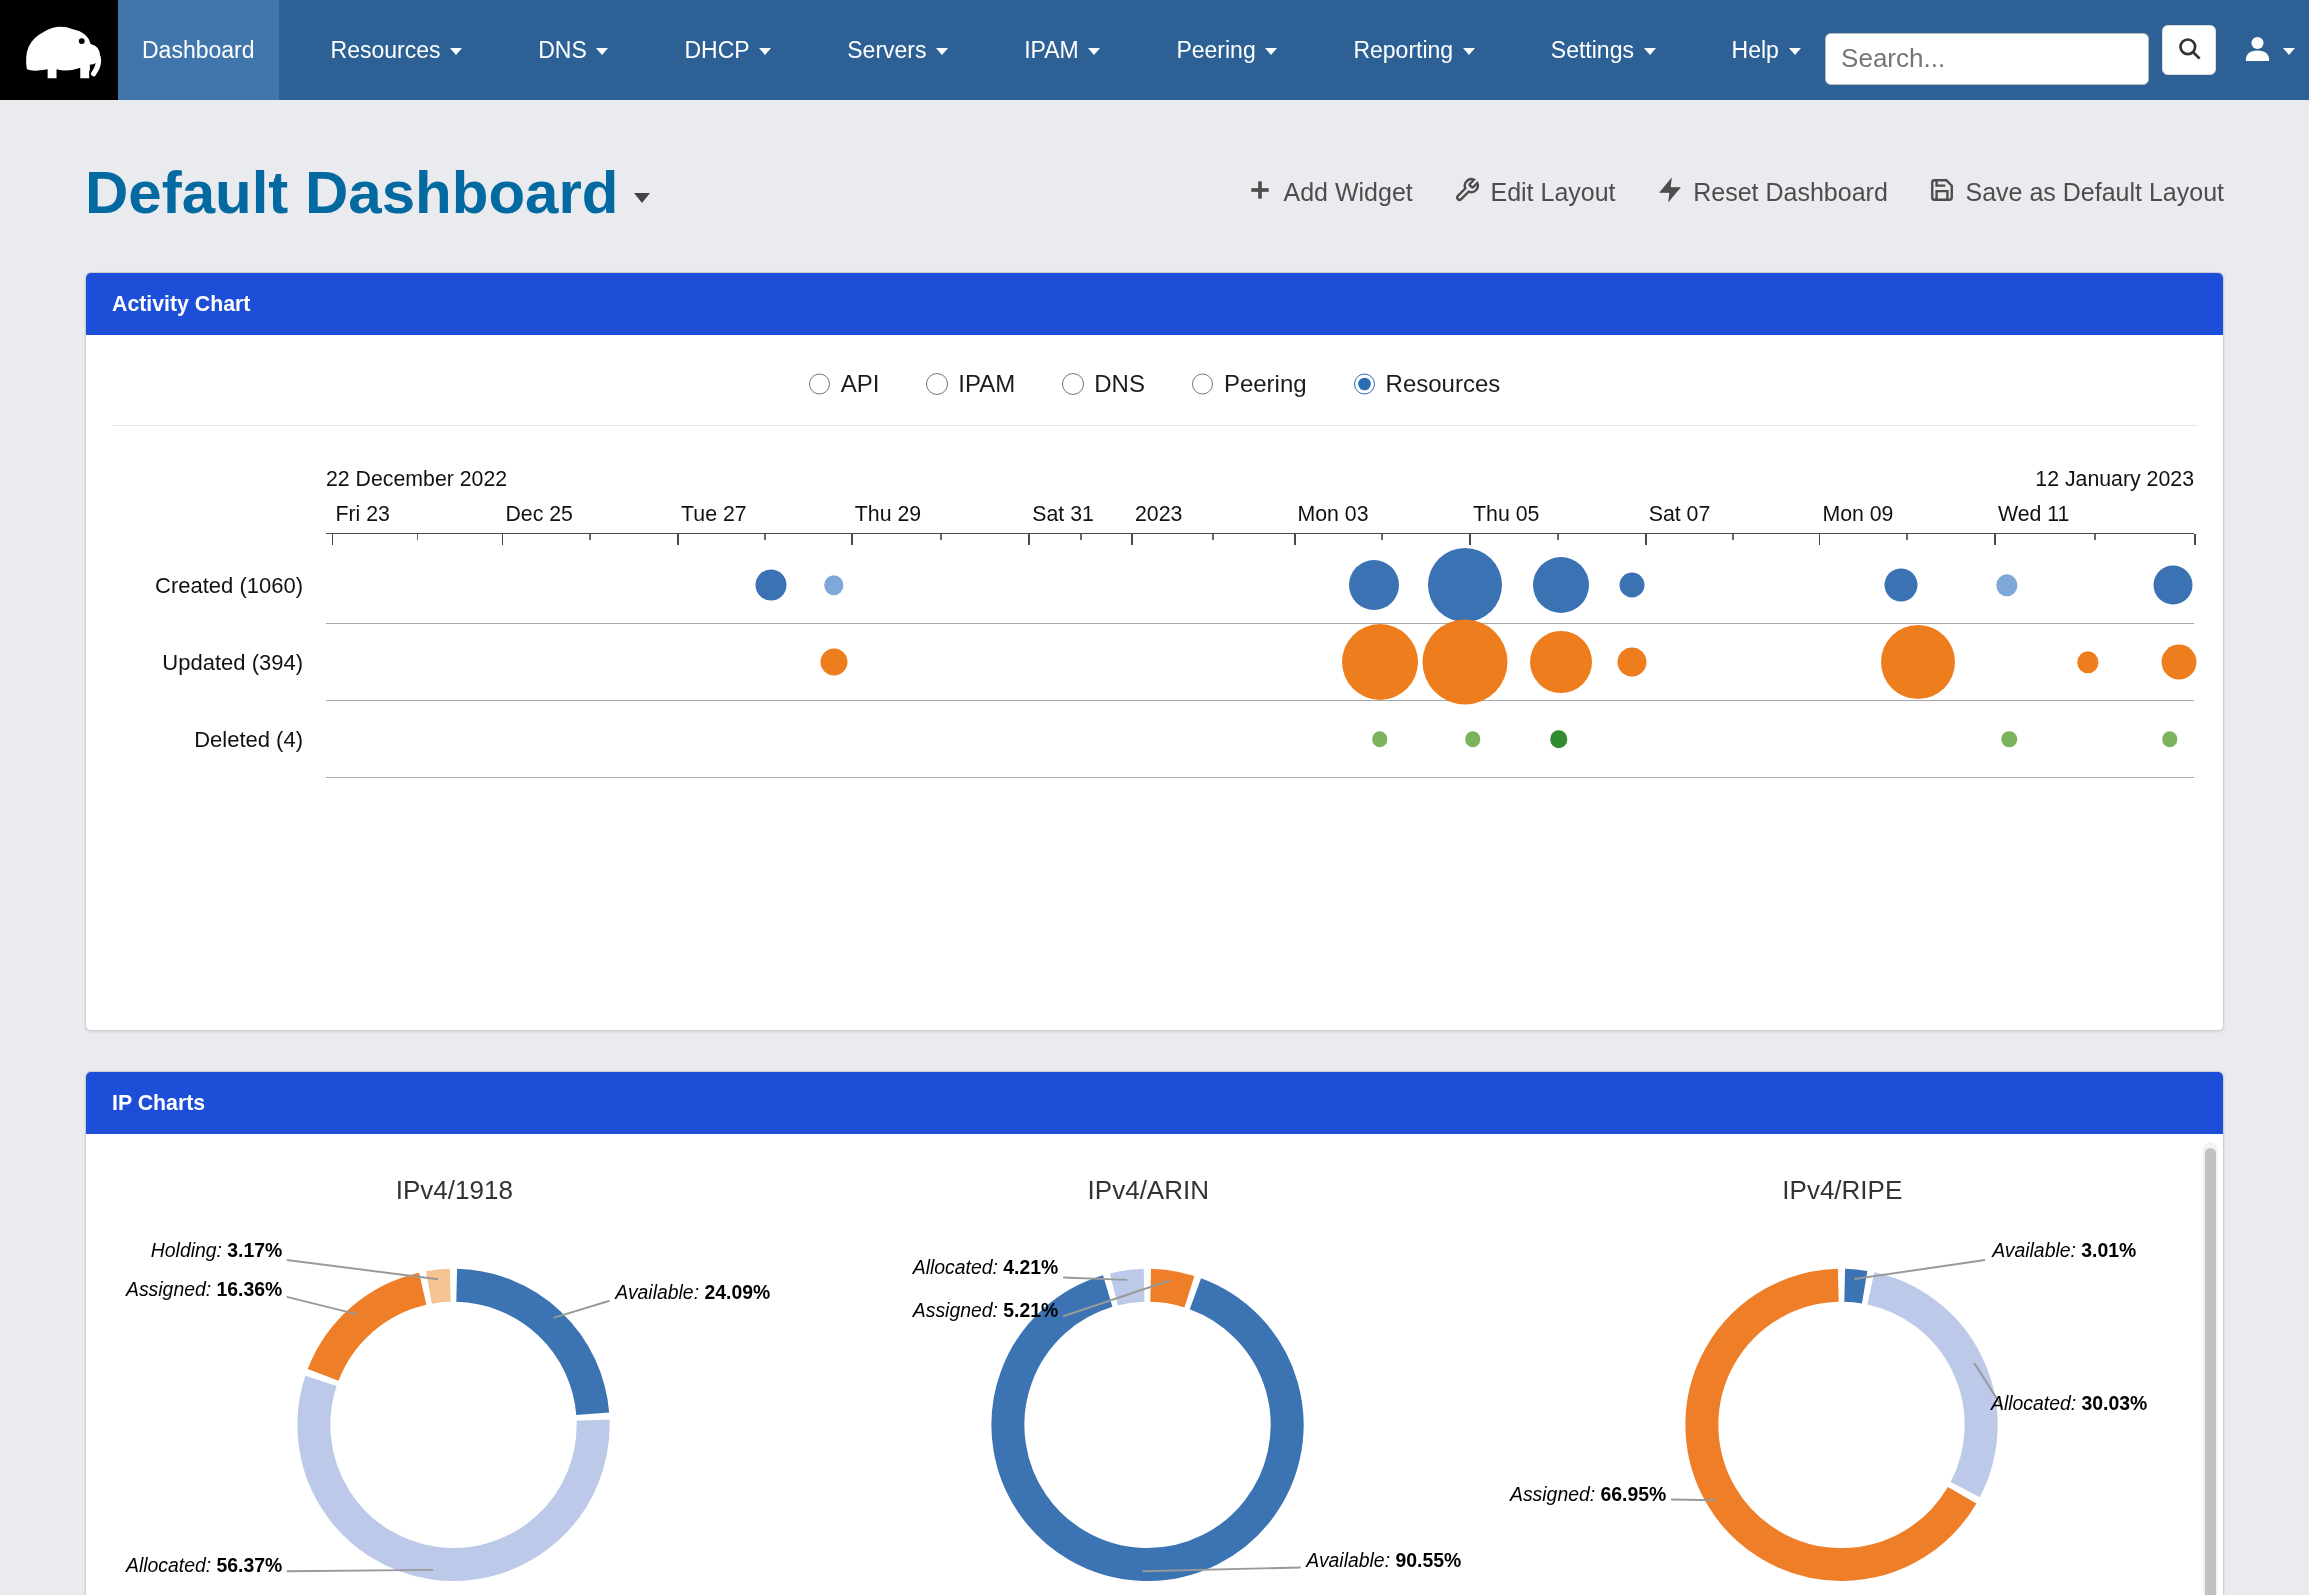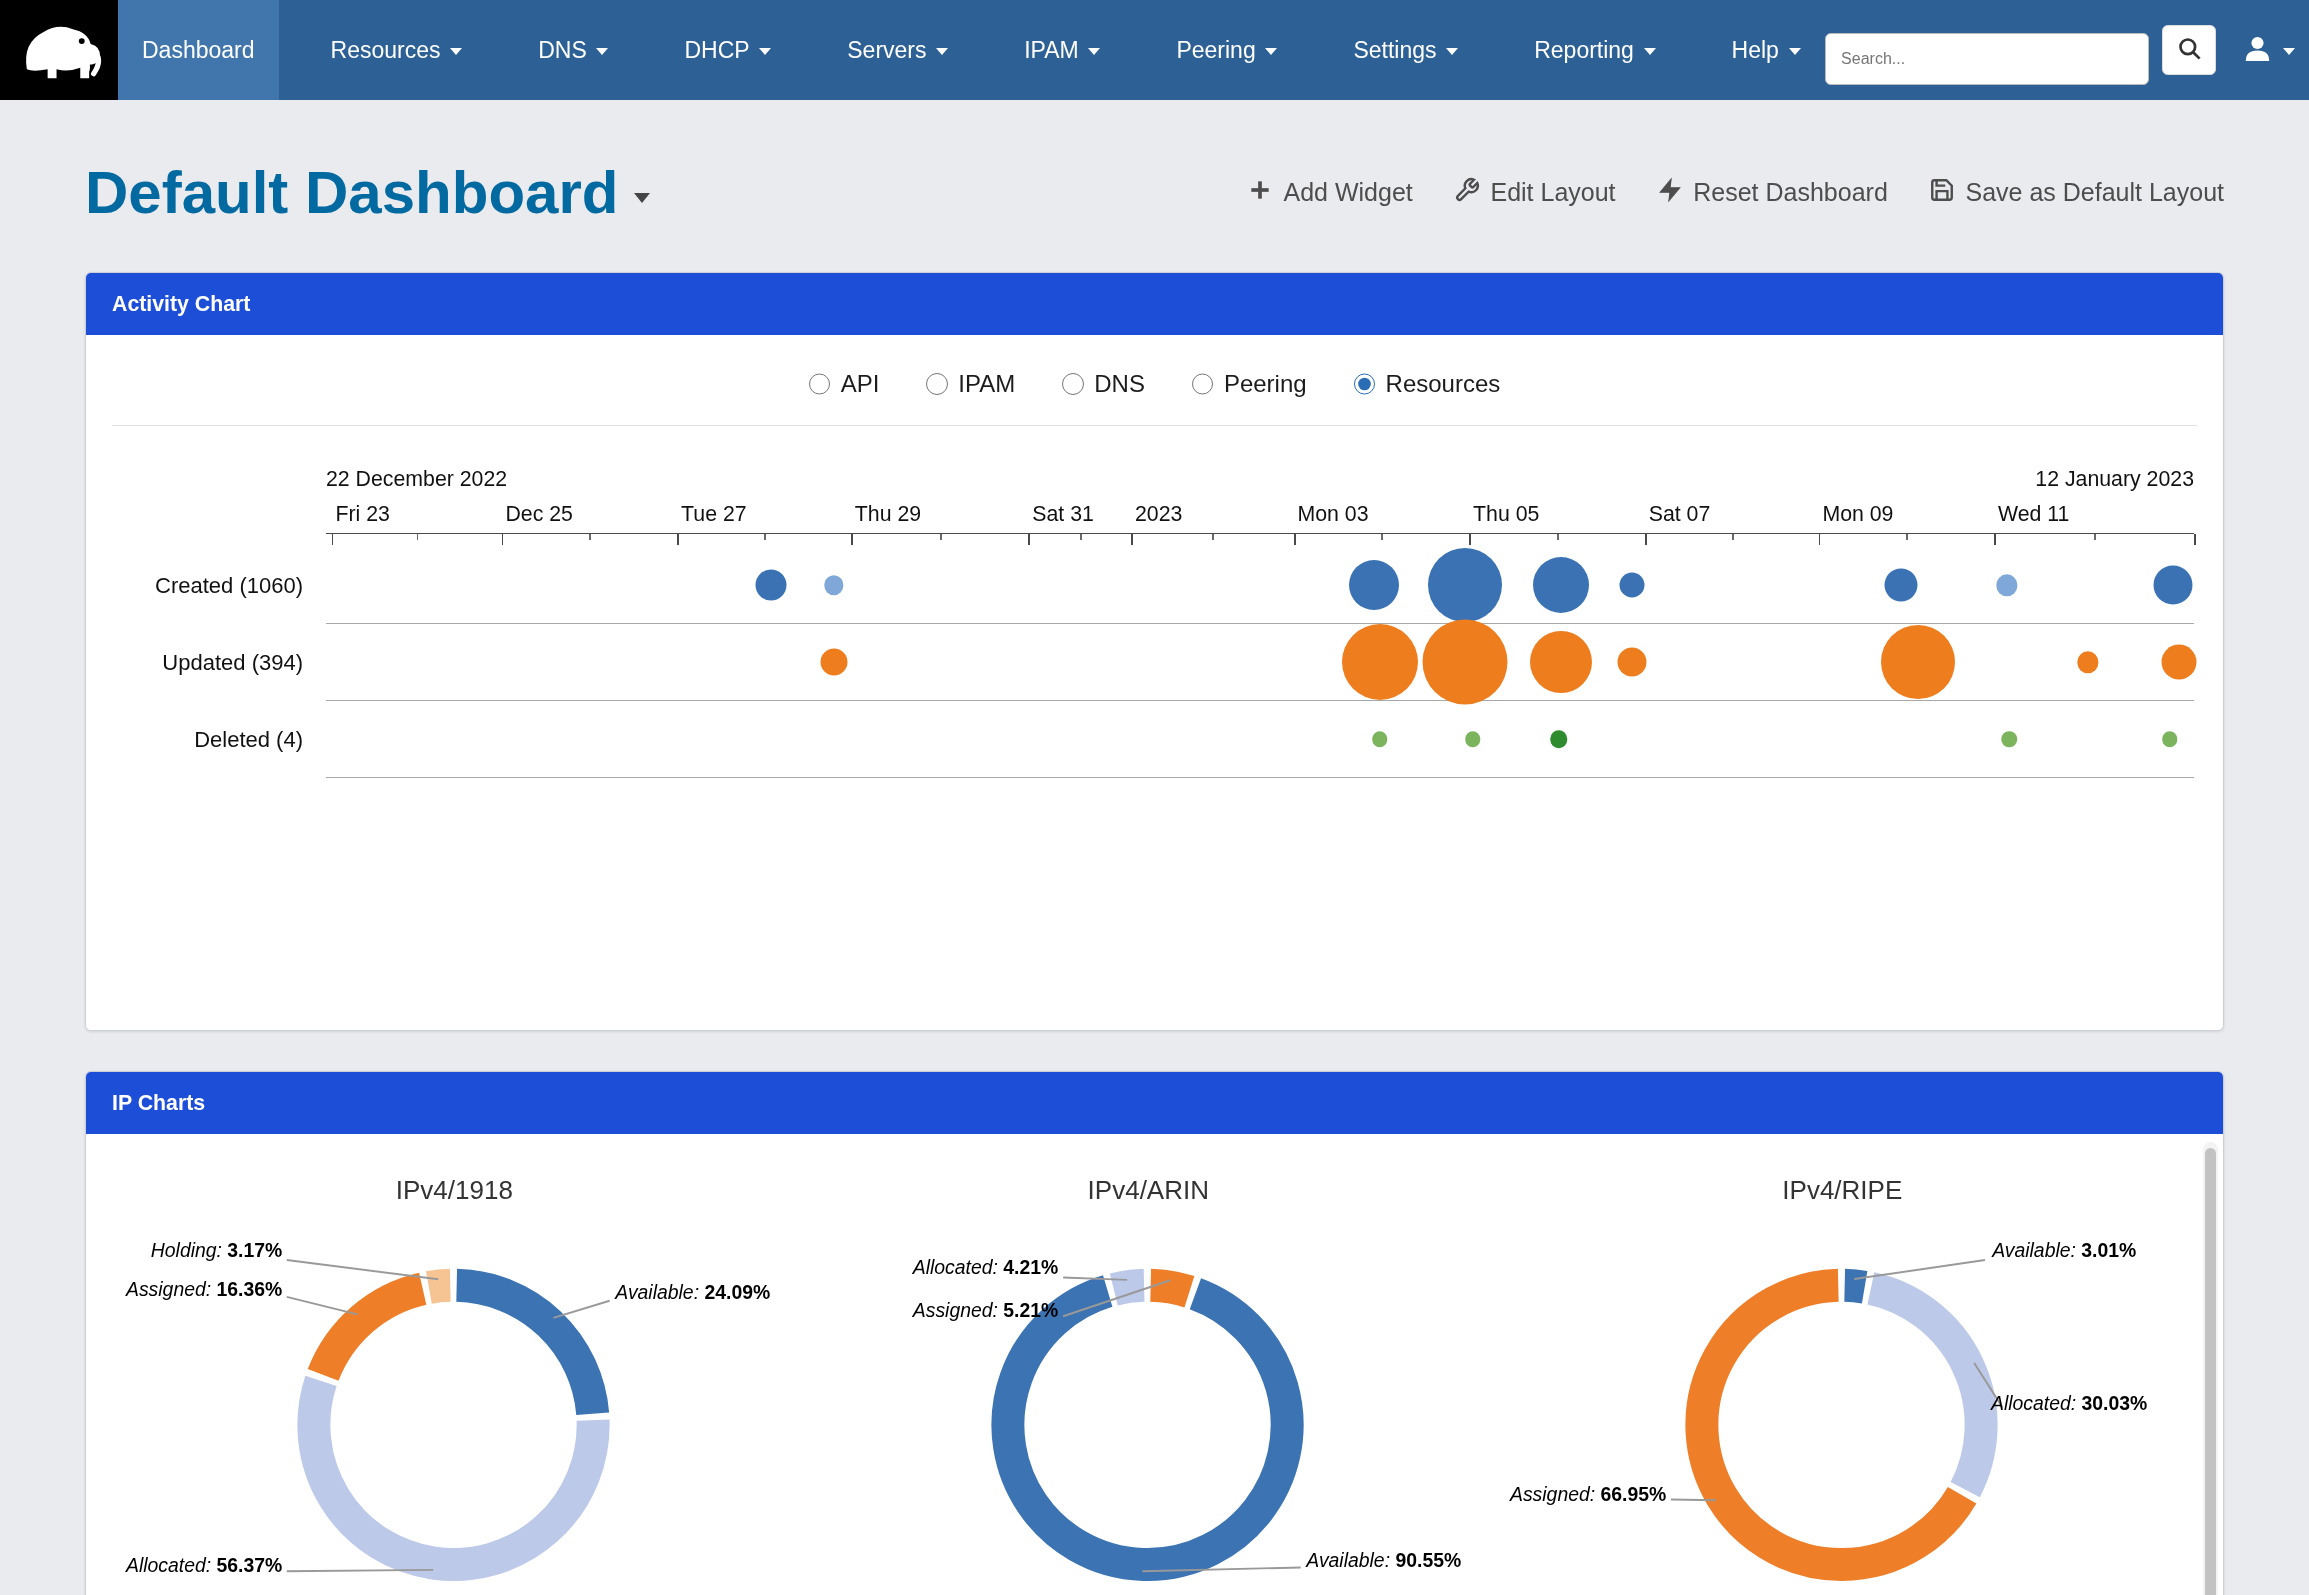--- a/index.html
+++ b/index.html
@@ -10,21 +10,21 @@
     -webkit-font-smoothing:antialiased;
   }
   
   .navbar{height:100px;background:#2d6195;display:flex;align-items:stretch;}
   .logo{width:118px;background:#000;display:flex;align-items:center;justify-content:center;flex:0 0 auto;}
   .nav-items{display:flex;list-style:none;margin:0;padding:0;gap:28px;}
   .nav-item{display:flex;align-items:center;gap:9.7px;padding:0 24px;color:#fff;font-size:23px;cursor:pointer;white-space:nowrap;}
   .nav-item.active{background:#4076ac;}
   .caret{width:0;height:0;border-left:6.8px solid transparent;border-right:6.8px solid transparent;border-top:7.8px solid #fff;margin-top:2.9px;}
   .nav-right{margin-left:auto;display:flex;align-items:center;gap:9.7px;padding-right:29px;}
-  .search-input{width:291px;height:50px;border-radius:5.8px;border:1px solid #bbb;padding:0 15.5px;font-size:16px;color:#333;outline:none;margin-top:17px;}
+  .search-input{width:291px;height:50px;border-radius:5.8px;border:1px solid #bbb;padding:0 15.5px;font-size:26px;color:#333;outline:none;margin-top:17px;}
   .search-btn{width:54px;height:50px;background:#fff;border-radius:5.8px;border:1px solid #ddd;display:flex;align-items:center;justify-content:center;cursor:pointer;margin-left:3.9px;}
   .user{display:flex;align-items:center;gap:8.7px;color:#fff;margin-left:15.5px;cursor:pointer;}
   
   .page-header{display:flex;align-items:center;padding:58px 85px 45px;}
   .page-title{font-size:60px;font-weight:bold;color:#0369a1;display:flex;align-items:center;gap:15.5px;cursor:pointer;}
   .title-caret{width:0;height:0;border-left:8.7px solid transparent;border-right:8.7px solid transparent;border-top:10.7px solid #444;margin-top:11.6px;}
   .actions{margin-left:auto;display:flex;gap:41px;align-items:center;}
   .action{display:flex;align-items:center;gap:10.7px;font-size:25px;color:#4d4d4d;cursor:pointer;white-space:nowrap;}
   .action svg{stroke:#4d4d4d;}
   
@@ -92,25 +92,25 @@
       </li>
       <li class="nav-item">
         <span>IPAM</span>
         <span class="caret"></span>
       </li>
       <li class="nav-item">
         <span>Peering</span>
         <span class="caret"></span>
       </li>
       <li class="nav-item">
+        <span>Reporting</span>
+        <span class="caret"></span>
+      </li>
+      <li class="nav-item">
         <span>Settings</span>
-        <span class="caret"></span>
-      </li>
-      <li class="nav-item">
-        <span>Reporting</span>
         <span class="caret"></span>
       </li>
       <li class="nav-item">
         <span>Help</span>
         <span class="caret"></span>
       </li>
     </ul>
   <div class="nav-right">
     <input class="search-input" type="text" placeholder="Search..." style="">
     <button class="search-btn">

